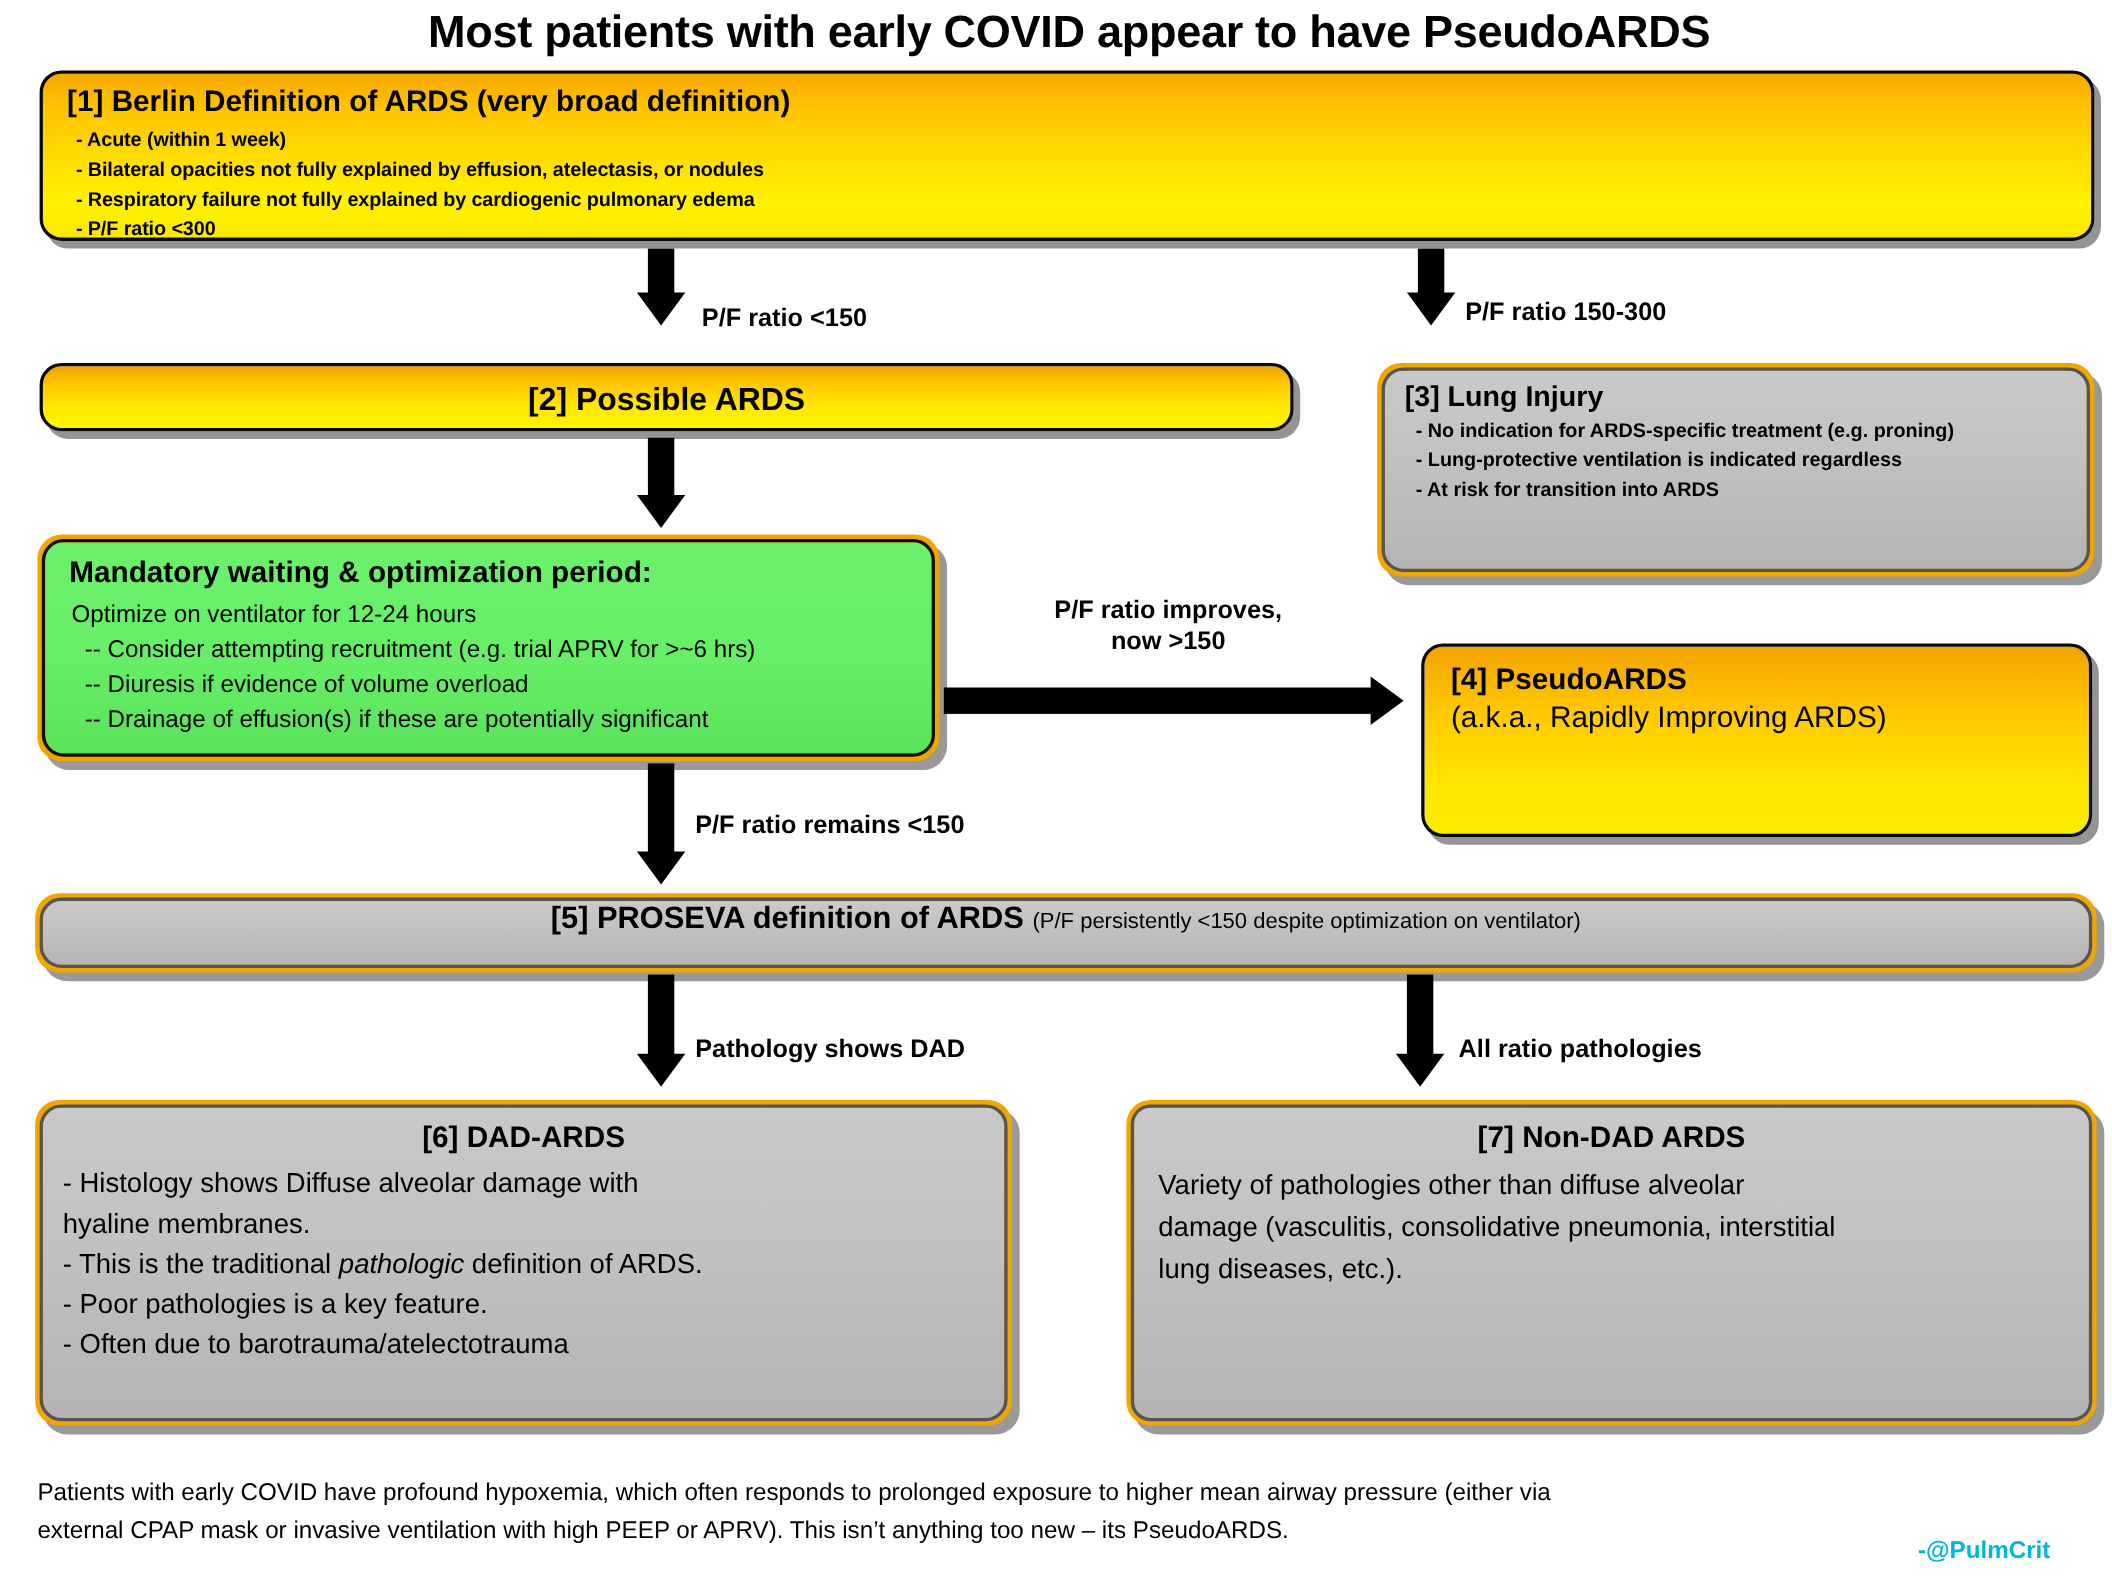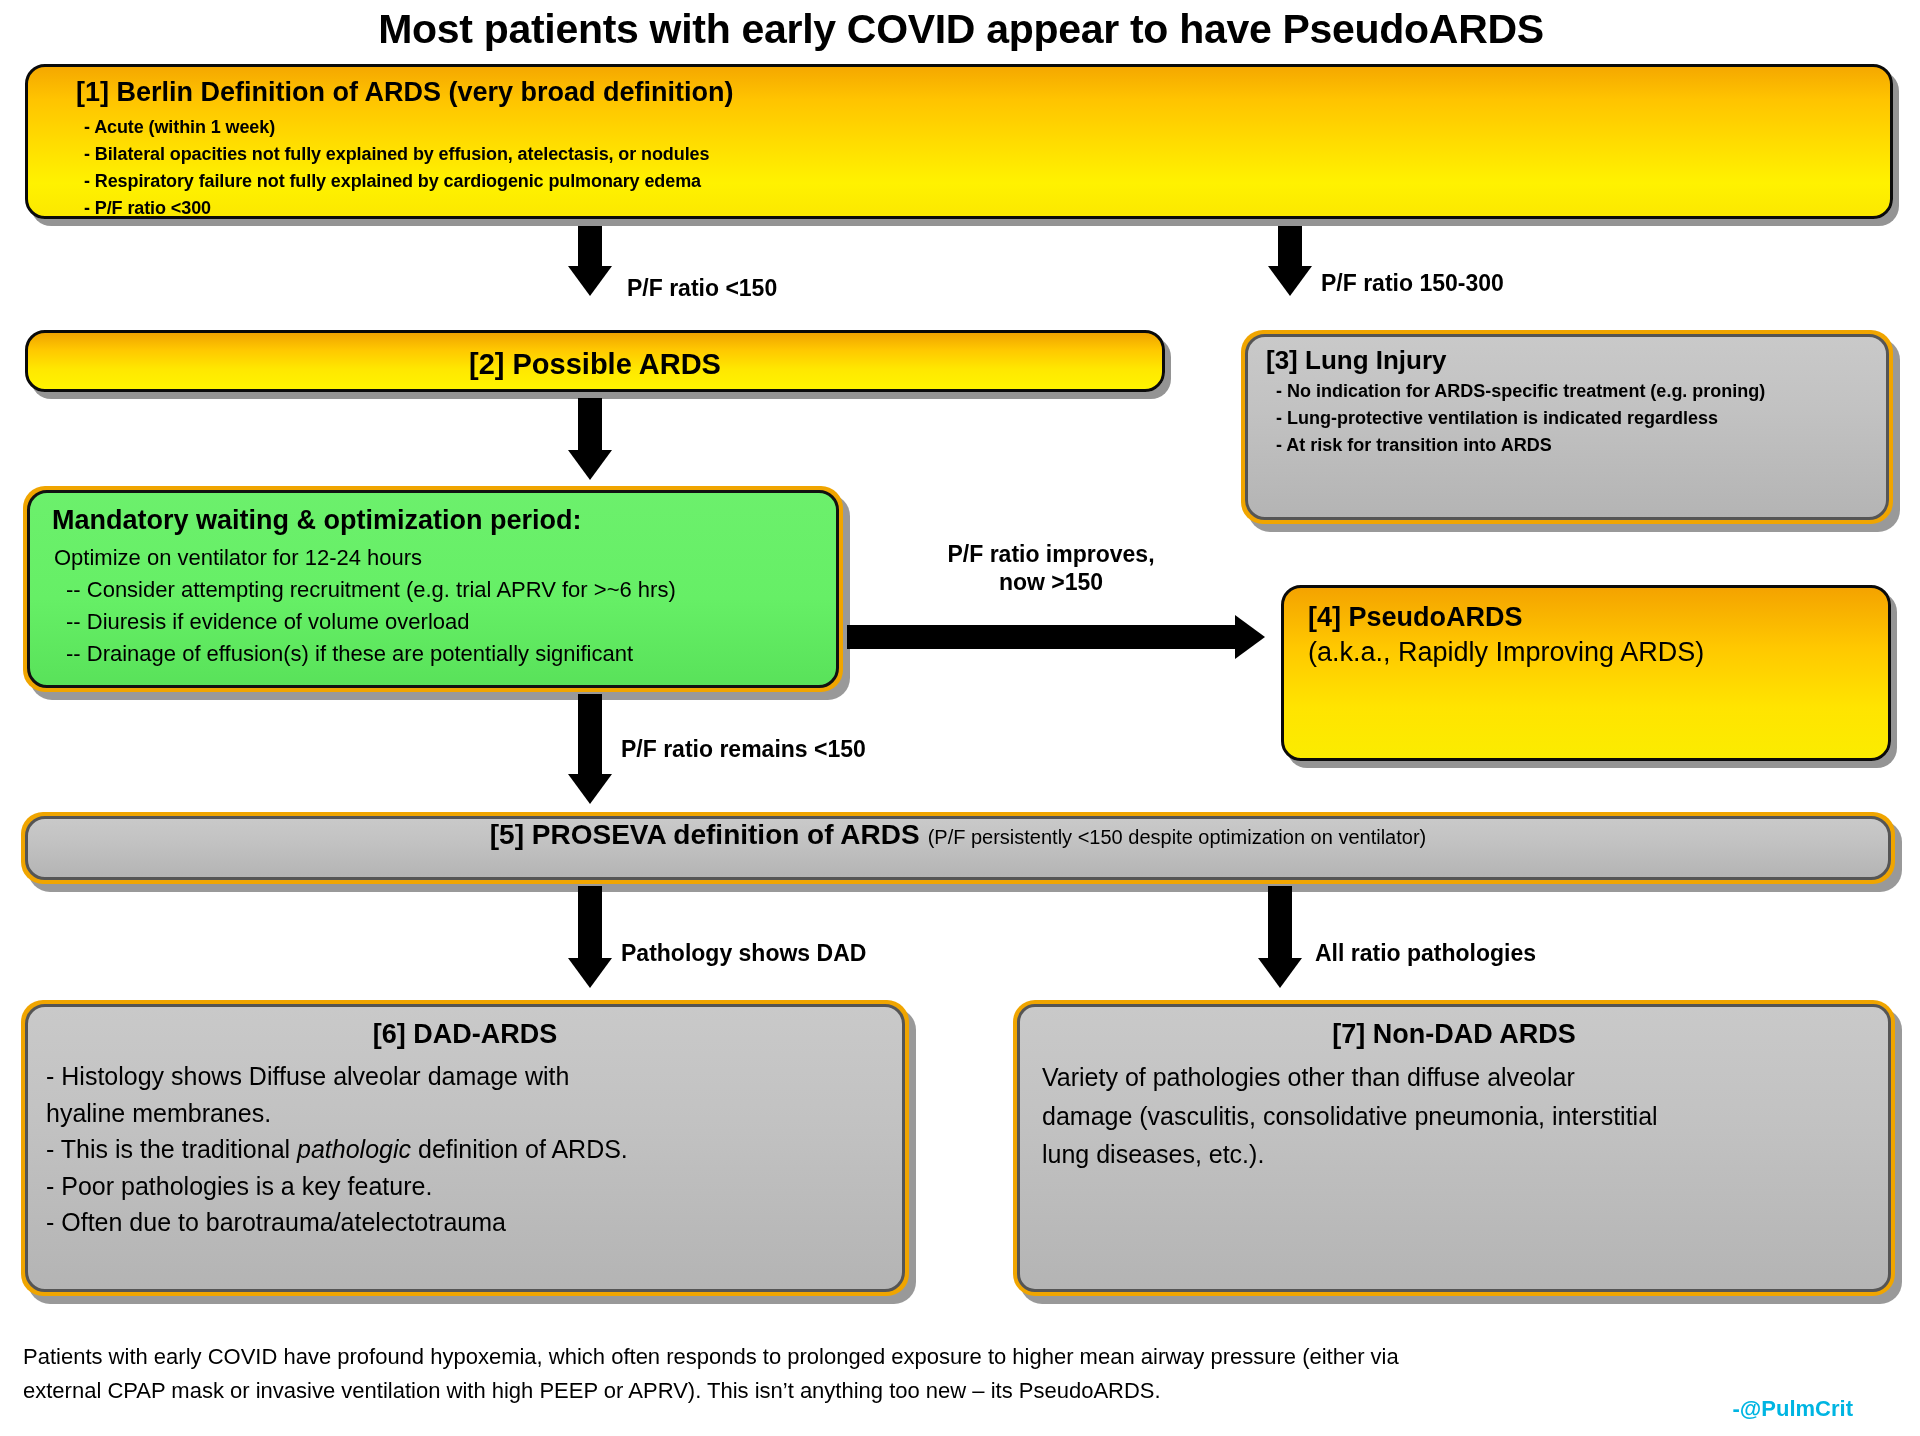--- a/index.html
+++ b/index.html
@@ -1,17 +1,17 @@
 <!DOCTYPE html>
 <html><head>
 <meta charset="utf-8">
 <style>
   html,body{margin:0;padding:0;background:#ffffff;}
   body{width:1920px;height:1436px;position:relative;font-family:"Liberation Sans",sans-serif;color:#000;overflow:hidden;}
-  .stage{position:absolute;left:1px;top:0;width:1878px;height:1436px;}
+  .stage{position:absolute;left:12px;top:0;width:1878px;height:1436px;}
 
   .title{
     position:absolute;left:0;top:6px;width:1920px;text-align:center;
     font-size:41px;font-weight:bold;letter-spacing:-0.3px;color:#000;
   }
 
   
   .box{position:absolute;box-sizing:border-box;border-radius:20px;
        border:3px solid #0a0a0a;
        box-shadow:6px 7px 0 rgba(0,0,0,0.42);
@@ -70,21 +70,21 @@
   .footer{position:absolute;left:22px;top:1340px;width:1600px;font-size:22px;line-height:1.55;}
   .handle{position:absolute;right:26px;top:1396px;font-size:22px;font-weight:bold;color:#00b5e2;}
 </style>
 </head>
 <body>
 
 <div class="stage">
 
   <div class="title">Most patients with early COVID appear to have PseudoARDS</div>
 
-  <div class="box gold" id="box1" style="left:24px;top:64px;width:1868px;height:155px;padding-left:26px;">
+  <div class="box gold" id="box1" style="left:24px;top:64px;width:1868px;height:155px;">
     <div class="inner">
       <div class="h">[1] Berlin Definition of ARDS (very broad definition)</div>
       <div class="l">- Acute (within 1 week)</div>
       <div class="l">- Bilateral opacities not fully explained by effusion, atelectasis, or nodules</div>
       <div class="l">- Respiratory failure not fully explained by cardiogenic pulmonary edema</div>
       <div class="l">- P/F ratio &lt;300</div>
     </div>
   </div>
 
   <div class="arrow" style="left:566px;top:226px;width:46px;height:72px;">

